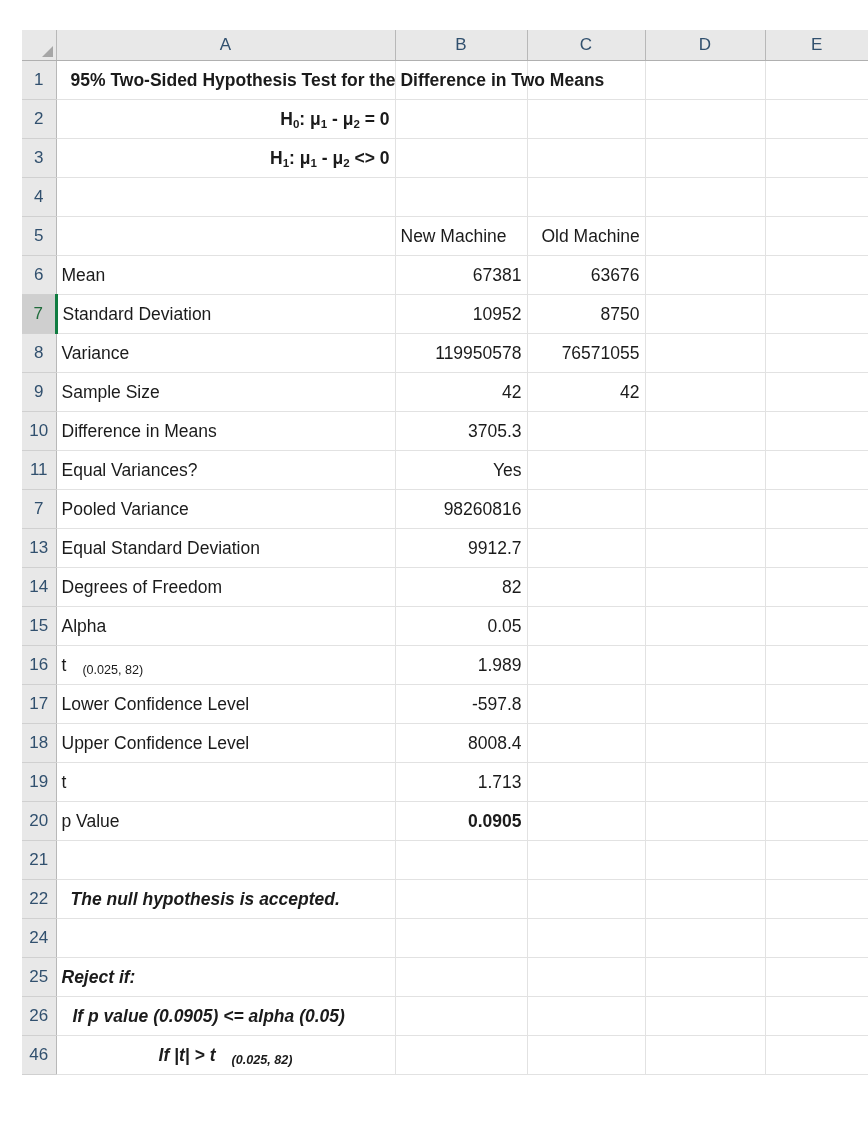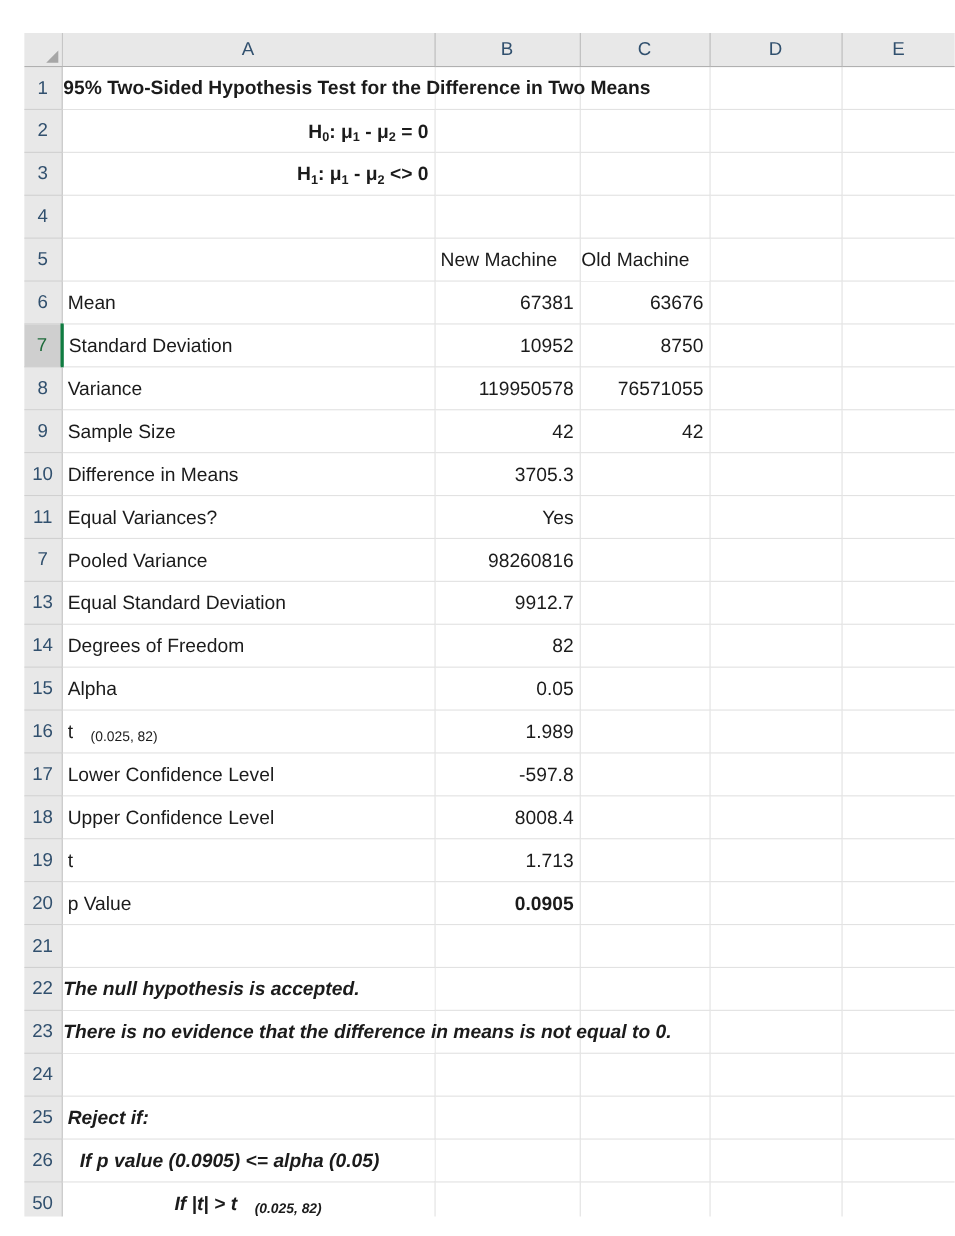--- a/index.html
+++ b/index.html
@@ -101,21 +101,21 @@
   .red { color: #ff0000; }
   .indent { padding-left: 16px; text-align: center; }
 
   
   .spill {
     position: relative;
     overflow: visible;
   }
   .spill .txt {
     position: absolute;
-    left: 1px;
+    left: 14px;
     top: 50%;
     transform: translateY(-50%);
     white-space: nowrap;
   }
   
   .clip {
     overflow: hidden;
   }
 
   sub {
@@ -354,30 +354,20 @@
     <td class="rowhead">22</td>
     <td class="cell l bi spill">
             <span class="txt">The null hypothesis is accepted.</span>
           </td>
     <td class="cell blankcol"></td>
     <td class="cell blankcol"></td>
     <td class="cell blankcol"></td>
     <td class="cell blankcol" style="border-right:none"></td>
   </tr>
 
-  <tr>
-    <td class="rowhead">23</td>
-    <td class="cell l bi spill">
-            <span class="txt">There is no evidence that the difference in means is not equal to 0.</span>
-          </td>
-    <td class="cell blankcol"></td>
-    <td class="cell blankcol"></td>
-    <td class="cell blankcol"></td>
-    <td class="cell blankcol" style="border-right:none"></td>
-  </tr>
 
   <tr>
     <td class="rowhead">24</td>
     <td class="cell"></td>
     <td class="cell"></td>
     <td class="cell"></td>
     <td class="cell"></td>
     <td class="cell" style="border-right:none"></td>
   </tr>
 
@@ -395,21 +385,21 @@
     <td class="cell l bi indent spill">
             <span class="txt" style="left:16px">If p value (0.0905) &lt;= alpha (0.05)</span>
           </td>
     <td class="cell blankcol"></td>
     <td class="cell blankcol"></td>
     <td class="cell blankcol"></td>
     <td class="cell blankcol" style="border-right:none"></td>
   </tr>
 
   <tr>
-    <td class="rowhead">50</td>
+    <td class="rowhead">46</td>
     <td class="cell l bi indent"><span>If |t| &gt; t</span><span class="subn">(0.025, 82)</span></td>
     <td class="cell"></td>
     <td class="cell"></td>
     <td class="cell"></td>
     <td class="cell" style="border-right:none"></td>
   </tr>
 
 </tbody>
     </table>
 </div>

